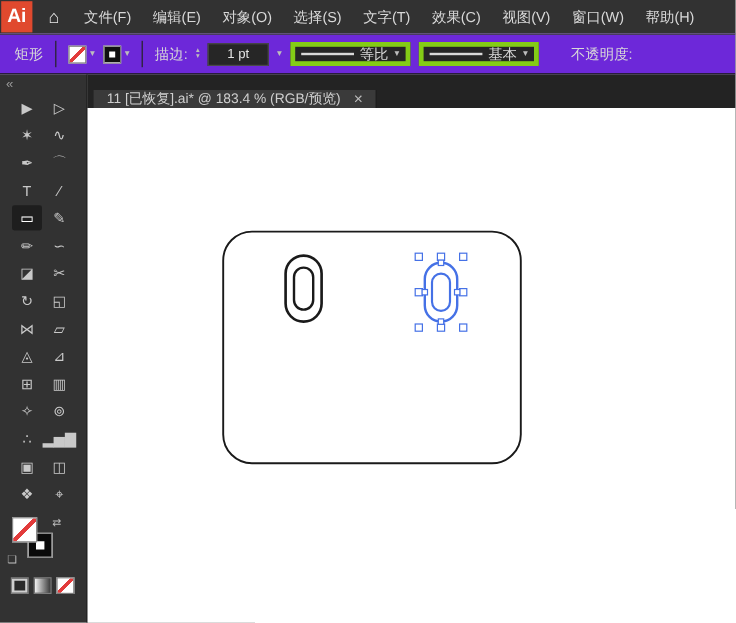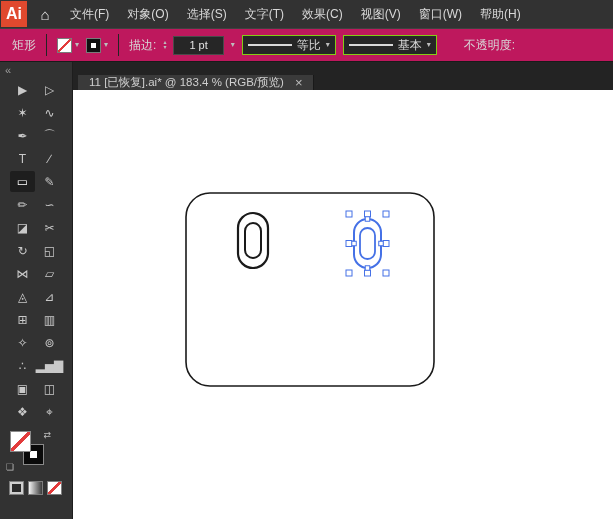--- a/index.html
+++ b/index.html
@@ -24,21 +24,21 @@
   .home{
     width:32px; height:28px; display:flex; align-items:center; justify-content:center;
     color:#e8e8e8; font-size:15px;
   }
   .menu-items{ display:flex; height:28px; }
   .menu-item{ padding:0 9px; line-height:28px; white-space:nowrap; cursor:default; }
 
   
   .optionsbar{
     position:absolute; left:0; top:28px; right:0; height:34px;
-    background:#be185d; border-top:1px solid #404040; border-bottom:1px solid #1a1a1a;
+    background:#6d28d9; border-top:1px solid #404040; border-bottom:1px solid #1a1a1a;
     display:flex; align-items:center; gap:7px; padding-left:12px;
     color:#d8d8d8; font-size:12px; overflow:hidden; white-space:nowrap;
   }
   .opt-group{ display:flex; align-items:center; gap:3px; }
   .opt-sep{ width:1px; height:22px; background:#242424; margin:0 3px; }
   .swatch-none{
     width:15px; height:15px; background:#ffffff; border:1px solid #7a7a7a;
     background-image:linear-gradient(135deg,transparent 43%,#e23b3b 43%,#e23b3b 57%,transparent 57%);
   }
   .swatch-stroke{
@@ -46,21 +46,21 @@
     box-shadow:inset 0 0 0 4px #101010;
   }
   .chev{ font-size:8px; color:#bdbdbd; line-height:8px; }
   .stepper{ display:flex; flex-direction:column; align-items:center; }
   .stepper span{ font-size:6px; line-height:5px; color:#bdbdbd; }
   .value-box{
     height:19px; min-width:40px; background:#262626; border:1px solid #4a4a4a;
     color:#e3e3e3; font-size:11px; display:flex; align-items:center; padding:0 15px;
   }
   .dd{
-    height:20px; background:#262626; border:1px solid #84cc16;
+    height:20px; background:#262626; border:4px solid #84cc16;
     display:flex; align-items:center; gap:5px; padding:0 5px;
   }
   .dd .line{ width:44px; height:2px; background:#d9d9d9; }
   .opacity-label{ margin-left:20px; }
 
   
   .toolbar{
     position:absolute; left:0; top:62px; bottom:0; width:73px;
     background:#323232; border-right:1px solid #1d1d1d;
   }
@@ -119,20 +119,21 @@
 </head>
 <body>
 
 <div class="app">
 
   <div class="menubar">
     <div class="logo">Ai</div>
     <div class="home">⌂</div>
     <div class="menu-items">
         <span class="menu-item">文件(F)</span>
+        <span class="menu-item">编辑(E)</span>
         <span class="menu-item">对象(O)</span>
         <span class="menu-item">选择(S)</span>
         <span class="menu-item">文字(T)</span>
         <span class="menu-item">效果(C)</span>
         <span class="menu-item">视图(V)</span>
         <span class="menu-item">窗口(W)</span>
         <span class="menu-item">帮助(H)</span>
       </div>
   </div>
 

